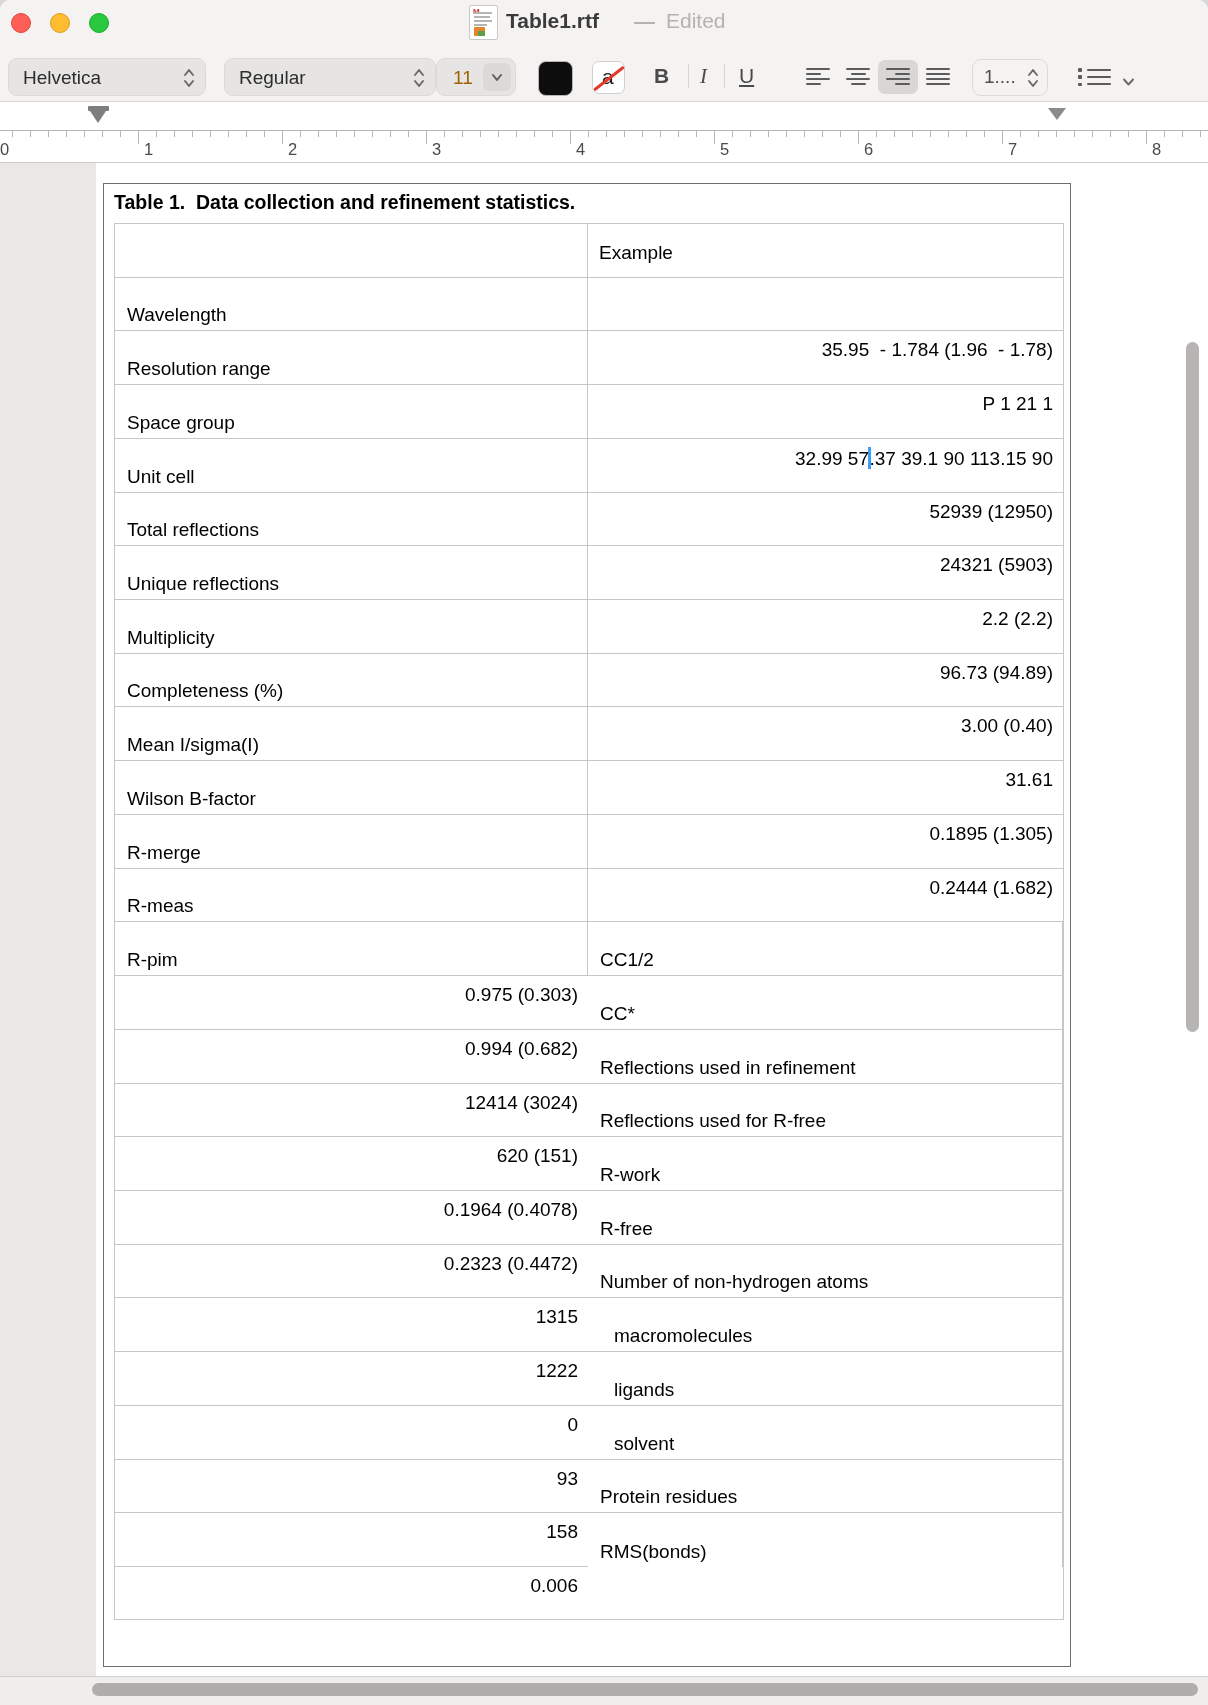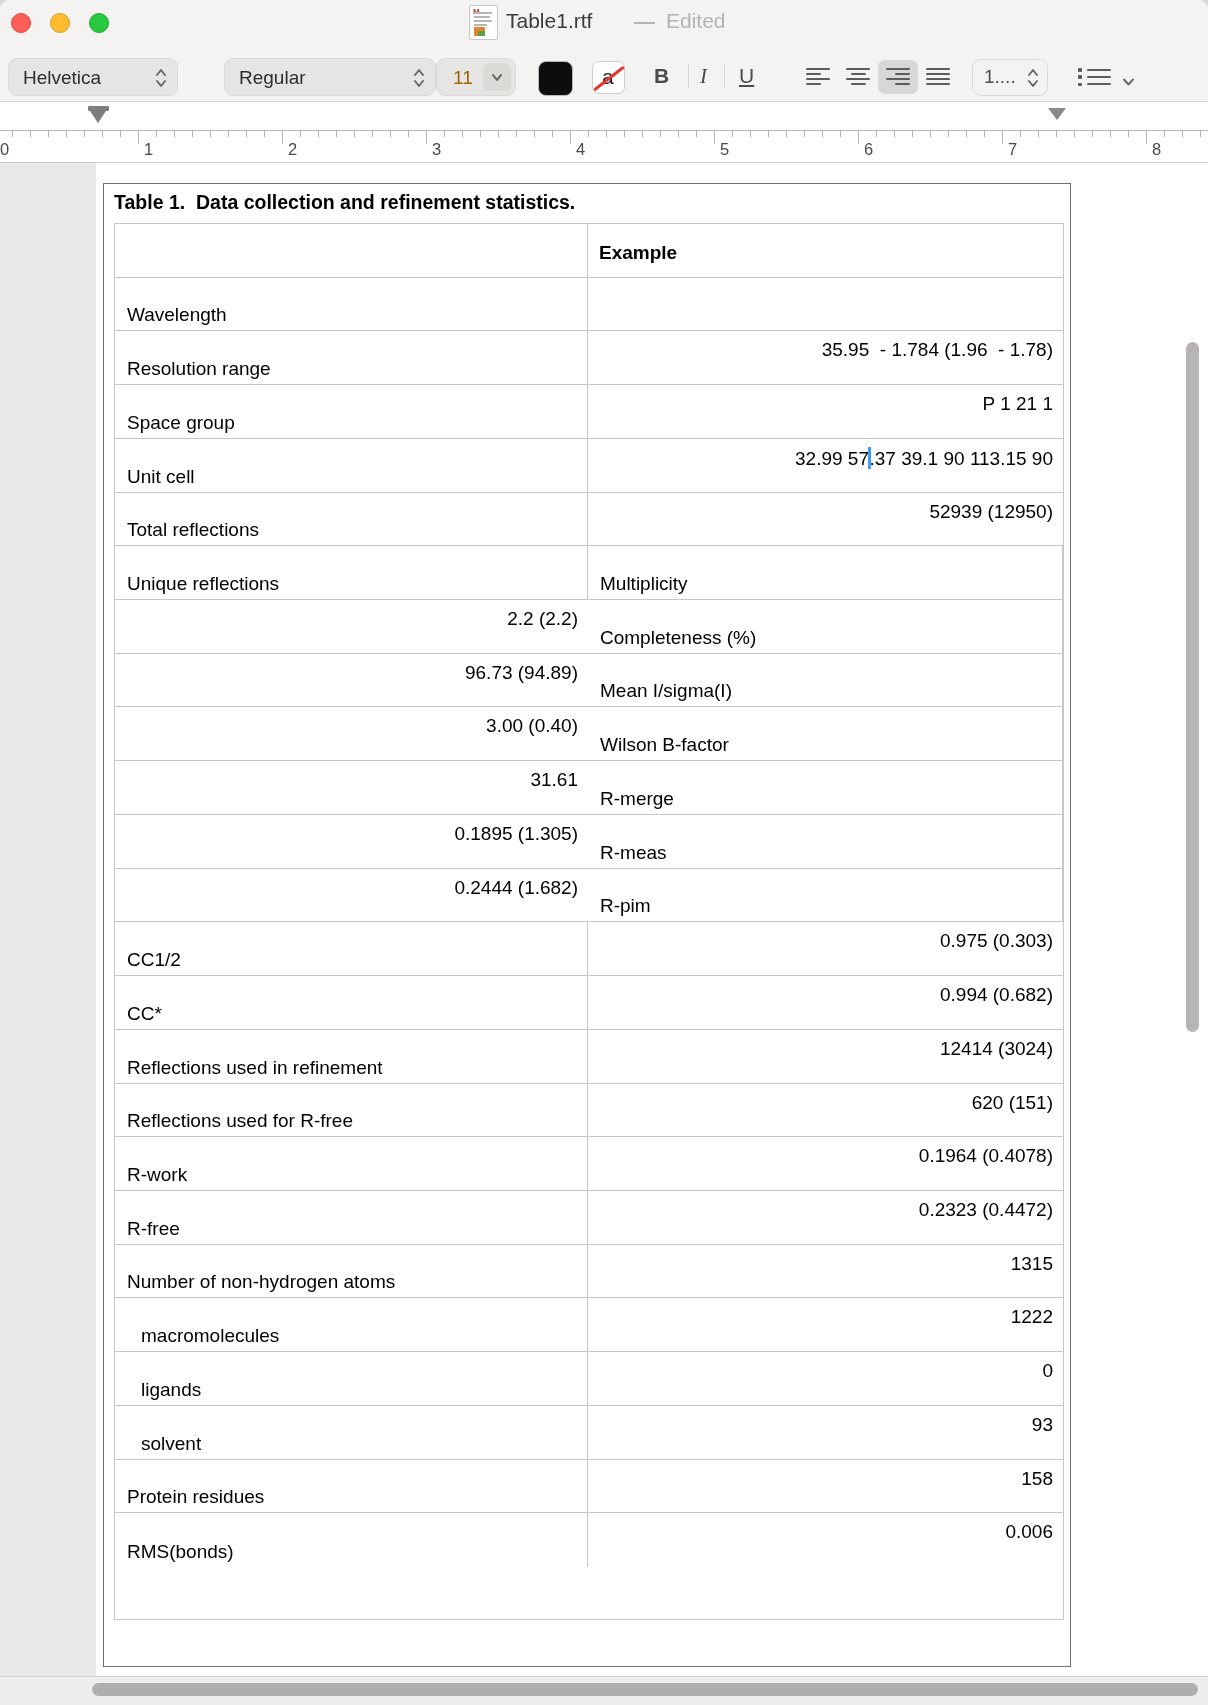--- a/index.html
+++ b/index.html
@@ -12,27 +12,27 @@
   #chrome{position:absolute;left:0;top:0;width:1208px;height:101px;background:#f4f3f1;border-bottom:1px solid #d6d4d2;}
   .tlight{position:absolute;top:13px;width:18px;height:18px;border-radius:50%;}
   #tl-close{left:11px;background:#ff5f57;border:1px solid #e0443e;}
   #tl-min{left:50px;background:#febc2e;border:1px solid #d89e24;}
   #tl-zoom{left:89px;background:#28c840;border:1px solid #1aab29;}
   #doc-icon{position:absolute;left:469px;top:5px;width:27px;height:33px;background:#fff;border:1px solid #c9c7c5;border-radius:2px;}
   #doc-icon .ln{position:absolute;left:4px;height:2px;background:#b7b5b3;}
   #doc-icon .m{position:absolute;left:3px;top:2px;font-size:8px;font-weight:700;color:#c03a2b;line-height:8px;}
   #doc-icon .img{position:absolute;left:4px;bottom:3px;width:11px;height:9px;background:#e0862f;border-radius:1px;}
   #doc-icon .img2{position:absolute;left:8px;bottom:3px;width:7px;height:5px;background:#5d9e4a;}
-  #win-title{position:absolute;left:506px;top:9px;font-size:21px;font-weight:400;color:#3b3b3b;}
+  #win-title{position:absolute;left:506px;top:9px;font-size:21px;font-weight:700;color:#3b3b3b;}
   #title-dash{position:absolute;left:634px;top:9px;font-size:21px;font-weight:700;color:#b5b3b1;}
   #title-edited{position:absolute;left:666px;top:9px;font-size:21px;color:#b5b3b1;}
   .popup{position:absolute;top:58px;height:38px;background:#e6e5e3;border:1px solid #dcdad8;border-radius:9px;box-sizing:border-box;}
   .popup .ptext{position:absolute;left:14px;top:8px;font-size:19px;color:#2d2d2d;}
   .chevs{position:absolute;right:10px;top:7px;width:12px;height:24px;}
-  #font-popup{left:8px;width:170px;}
+  #font-popup{left:8px;width:198px;}
   #style-popup{left:224px;width:212px;}
   #size-box{left:436px;top:58px;position:absolute;width:80px;height:38px;background:#e6e5e3;border:1px solid #dcdad8;border-radius:9px;box-sizing:border-box;}
   #size-box .ptext{position:absolute;left:16px;top:8px;font-size:19px;color:#a16207;}
   #size-chev{position:absolute;right:4px;top:4px;width:28px;height:28px;background:#dcdad7;border-radius:6px;}
   #size-chev svg{position:absolute;left:8px;top:9px;}
   #color-well{position:absolute;left:538px;top:61px;width:33px;height:33px;background:#0d0d0d;border-radius:8px;border:1px solid #b9b7b5;}
   #char-style-btn{position:absolute;left:592px;top:61px;width:33px;height:33px;background:#fff;border:1px solid #d2d0ce;border-radius:7px;box-sizing:border-box;}
   #char-style-btn .a{position:absolute;left:9px;top:3px;font-size:21px;color:#1c1c1c;}
   #char-style-btn .slash{position:absolute;left:-3px;top:15px;width:38px;height:3px;background:#e23b2e;transform:rotate(-38deg);border-radius:2px;}
   .txtbtn{position:absolute;top:64px;font-size:21px;color:#4a4a4a;}
@@ -73,21 +73,21 @@
   #left-margin{position:absolute;left:0;top:0;width:96px;height:1513px;background:#e9e8e6;}
   #outer-box{position:absolute;left:103px;top:20px;width:968px;height:1484px;border:1px solid #6e6e6e;background:#fff;box-sizing:border-box;}
   #table-title{position:absolute;left:10px;top:7px;font-size:19.5px;font-weight:700;color:#000;white-space:pre;}
   #stats-table{position:absolute;left:10px;top:39px;width:950px;height:1397px;border:1px solid #c9c7c5;box-sizing:border-box;
     display:grid;grid-template-columns:473px 1fr;grid-auto-rows:53.72px;}
   .cell{position:relative;border-bottom:1px solid #c9c7c5;box-sizing:border-box;}
   .cell-label{border-right:1px solid #c9c7c5;}
   .cell-label span{position:absolute;left:12px;bottom:4px;font-size:19px;font-weight:400;color:#000;white-space:pre;}
   .cell-label span.indent{left:26px;}
   .cell-value .val{position:absolute;right:10px;top:8px;font-size:19px;color:#000;white-space:pre;}
-  #header-example{position:absolute;left:11px;bottom:13px;font-size:19px;font-weight:700;color:#000;}
+  #header-example{position:absolute;left:11px;bottom:13px;font-size:19px;font-weight:400;color:#000;}
   #stats-table > .cell:nth-last-child(-n+2){border-bottom:none;}
   .caret{display:inline-block;width:2.5px;height:22px;background:#3e9bfa;vertical-align:text-bottom;margin:0 -1px;}
   
   #vscroll-thumb{position:absolute;left:1186px;top:179px;width:13px;height:690px;background:#b7b5b3;border-radius:7px;}
   #hscroll{position:absolute;left:0;top:1676px;width:1208px;height:29px;background:#efeeec;border-top:1px solid #d3d1cf;}
   #hscroll-thumb{position:absolute;left:92px;top:6px;width:1106px;height:13px;background:#b0aeac;border-radius:7px;}
 </style>
 </head>
 <body>
 
@@ -340,20 +340,23 @@
   <div class="cell cell-label">
             <span>Total reflections</span>
           </div>
   <div class="cell cell-value">
             <span class="val">52939 (12950)</span>
           </div>
 
   <div class="cell cell-label">
             <span>Unique reflections</span>
           </div>
+  <div class="cell cell-value">
+            <span class="val">24321 (5903)</span>
+          </div>
 
   <div class="cell cell-label">
             <span>Multiplicity</span>
           </div>
   <div class="cell cell-value">
             <span class="val">2.2 (2.2)</span>
           </div>
 
   <div class="cell cell-label">
             <span>Completeness (%)</span>

